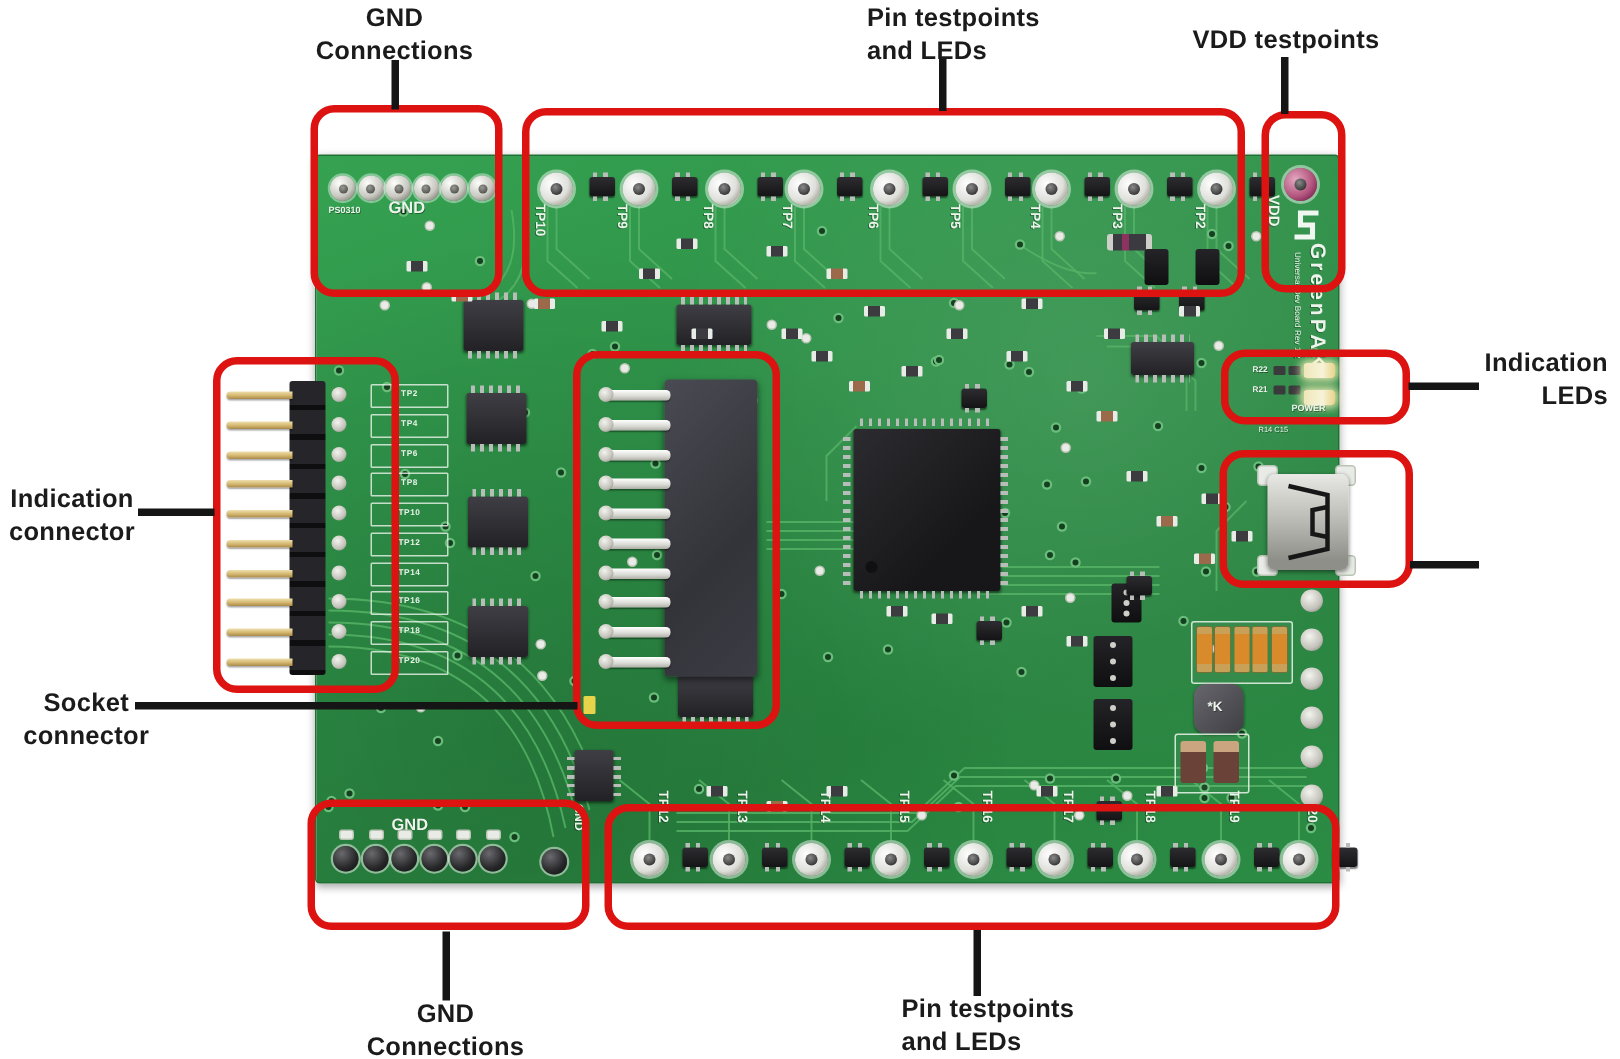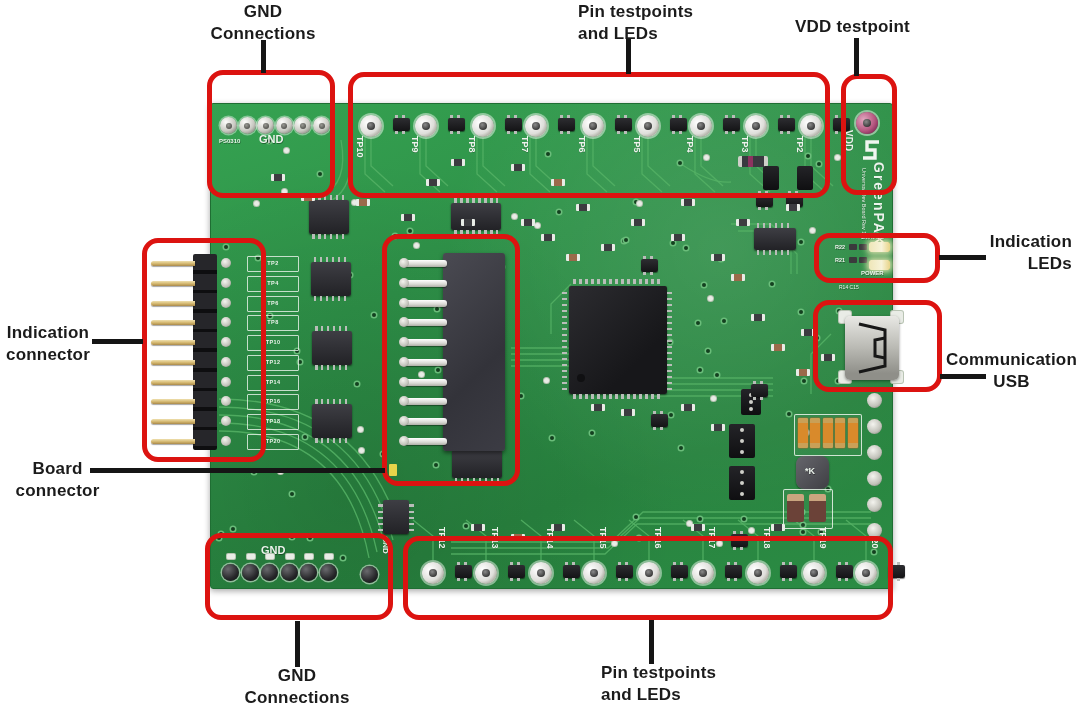--- a/index.html
+++ b/index.html
@@ -509,36 +509,32 @@
 
   <div class="albl" style="left:193px;top:1px;width:140px;text-align:center">
     <div>GND</div>
     <div>Connections</div>
   </div>
   <div class="albl" style="left:578px;top:1px">
     <div>Pin testpoints</div>
     <div>and LEDs</div>
   </div>
   <div class="albl" style="left:795px;top:16px">
-    <div>VDD testpoint</div>
+    <div>VDD testpoints</div>
   </div>
   <div class="albl" style="left:960px;top:231px;width:112px;text-align:right">
     <div>Indication</div>
     <div>LEDs</div>
   </div>
-  <div class="albl" style="left:943px;top:349px;width:137px;text-align:center">
-    <div>Communication</div>
-    <div>USB</div>
-  </div>
   <div class="albl" style="left:0px;top:322px;width:96px;text-align:center">
     <div>Indication</div>
     <div>connector</div>
   </div>
   <div class="albl" style="left:5px;top:458px;width:105px;text-align:center">
-    <div>Board</div>
+    <div>Socket</div>
     <div>connector</div>
   </div>
   <div class="albl" style="left:227px;top:665px;width:140px;text-align:center">
     <div>GND</div>
     <div>Connections</div>
   </div>
   <div class="albl" style="left:601px;top:662px">
     <div>Pin testpoints</div>
     <div>and LEDs</div>
   </div>

